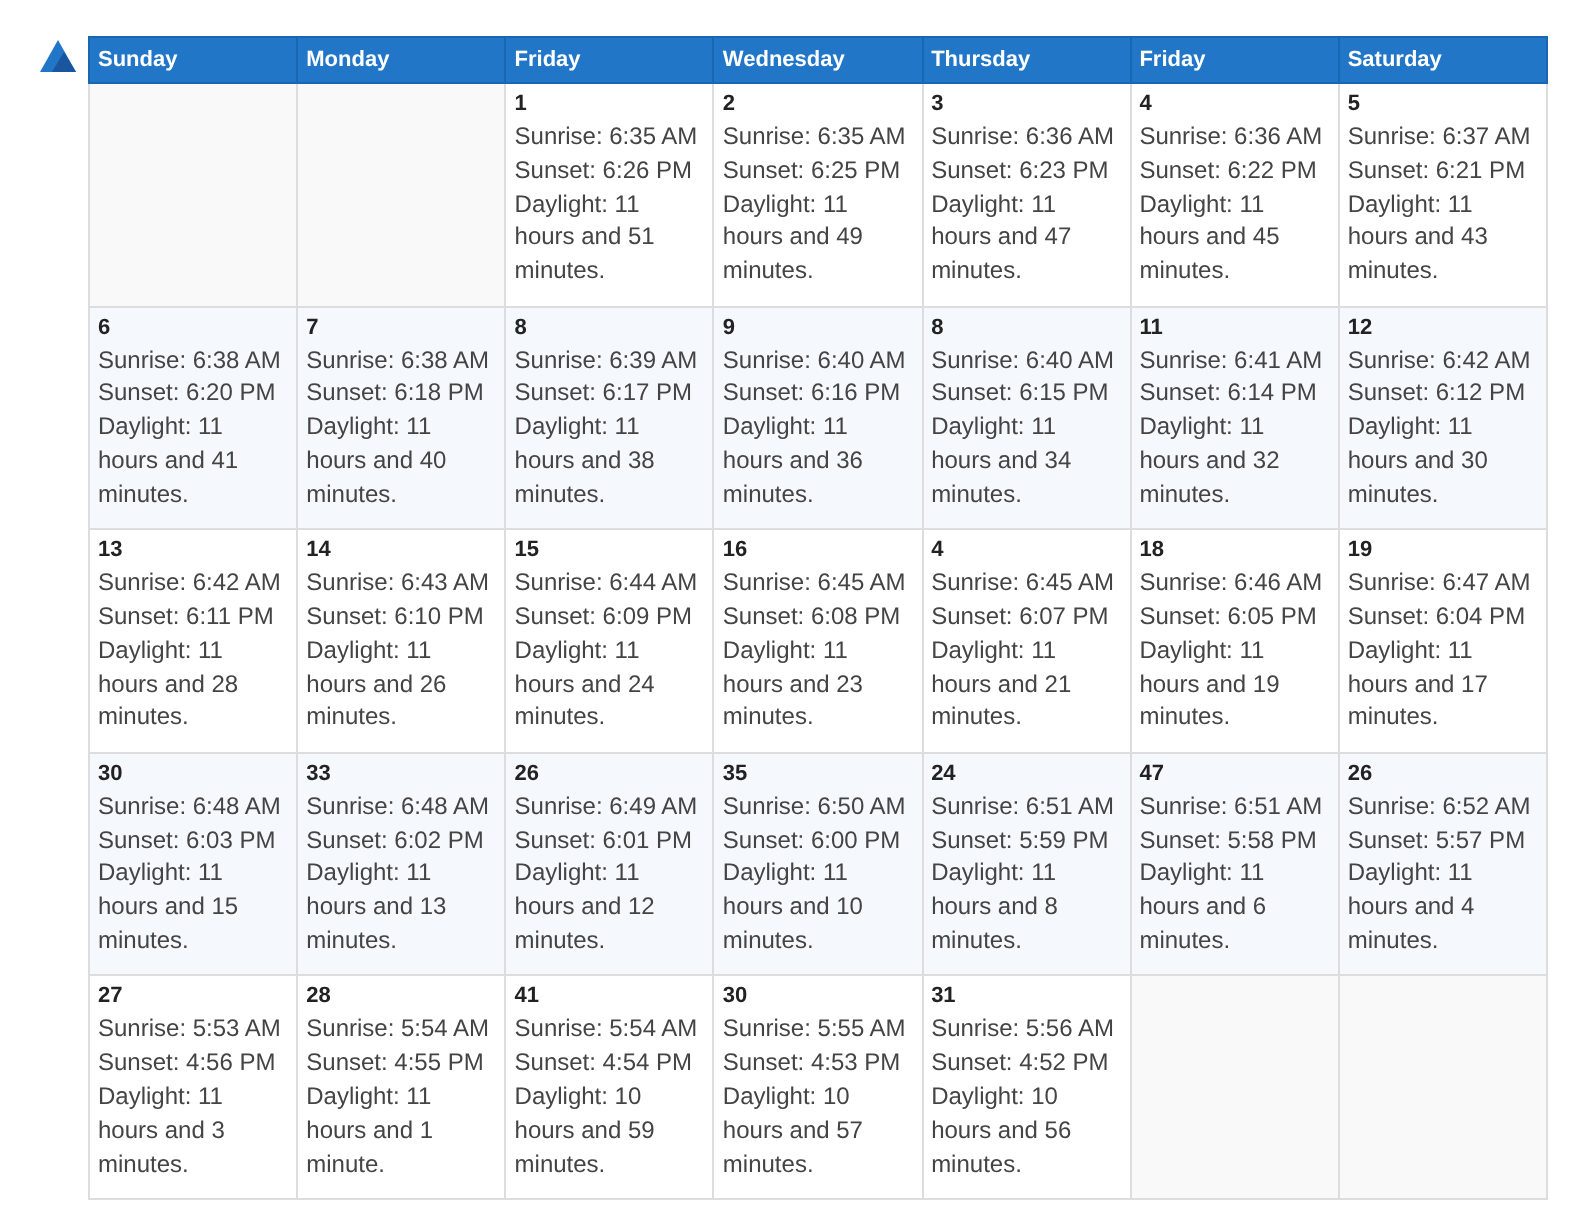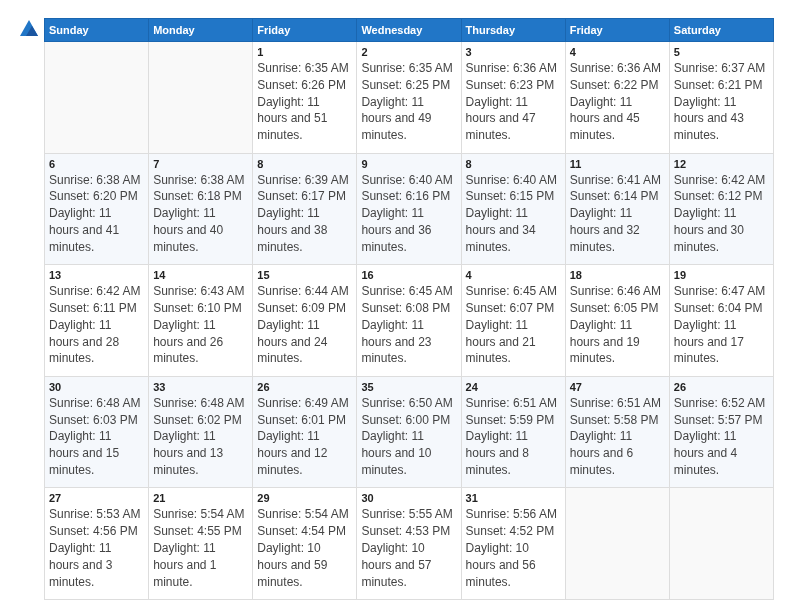--- a/index.html
+++ b/index.html
@@ -254,25 +254,25 @@
             <span class="day-num">26</span>
             <div class="day-info">Sunrise: 6:52 AM<br>Sunset: 5:57 PM<br>Daylight: 11 hours and 4 minutes.</div>
           </td>
         </tr>
         <tr>
           <td>
             <span class="day-num">27</span>
             <div class="day-info">Sunrise: 5:53 AM<br>Sunset: 4:56 PM<br>Daylight: 11 hours and 3 minutes.</div>
           </td>
           <td>
-            <span class="day-num">21</span>
+            <span class="day-num">28</span>
             <div class="day-info">Sunrise: 5:54 AM<br>Sunset: 4:55 PM<br>Daylight: 11 hours and 1 minute.</div>
           </td>
           <td>
-            <span class="day-num">29</span>
+            <span class="day-num">41</span>
             <div class="day-info">Sunrise: 5:54 AM<br>Sunset: 4:54 PM<br>Daylight: 10 hours and 59 minutes.</div>
           </td>
           <td>
             <span class="day-num">30</span>
             <div class="day-info">Sunrise: 5:55 AM<br>Sunset: 4:53 PM<br>Daylight: 10 hours and 57 minutes.</div>
           </td>
           <td>
             <span class="day-num">31</span>
             <div class="day-info">Sunrise: 5:56 AM<br>Sunset: 4:52 PM<br>Daylight: 10 hours and 56 minutes.</div>
           </td>

